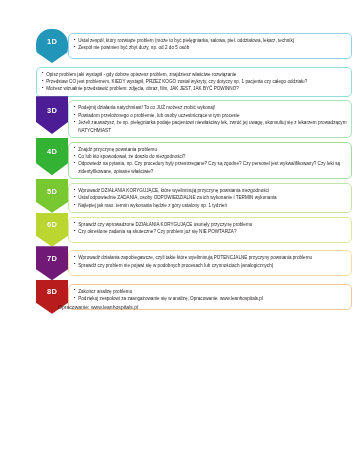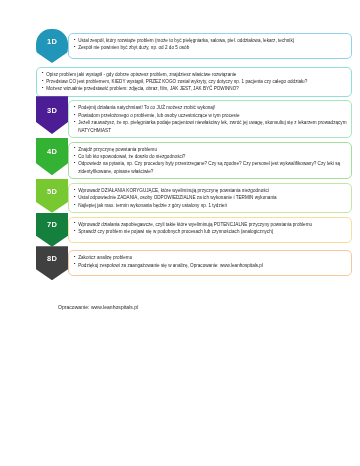--- a/index.html
+++ b/index.html
@@ -167,34 +167,47 @@
         <div class="box" style="border-color: rgb(196, 230, 160);">
           <ul class="bullets">
             <li>Wprowadź DZIAŁANIA KORYGUJĄCE, które wyeliminują przyczynę powstania niezgodności</li>
             <li>Ustal odpowiednie ZADANIA, osoby ODPOWIEDZIALNE za ich wykonanie i TERMIN wykonania</li>
             <li>Najlepiej jak max. termin wykonania będzie z góry ustalony np. 1 tydzień</li>
           </ul>
         </div>
       </div>
       <div class="row">
         <div class="arrow-wrap">
-          <div class="arrow" style="background: #15803d;">
+          <div class="arrow" style="background: rgb(188, 214, 49);">
+            <span class="arrow-label">6D</span>
+          </div>
+        </div>
+        <div class="box" style="border-color: rgb(220, 234, 156);">
+          <ul class="bullets">
+            <li>Sprawdź czy wprowadzone DZIAŁANIA KORYGUJĄCE usunęły przyczynę problemu</li>
+            <li>Czy określone zadania  są skuteczne? Czy problem już się NIE POWTARZA?</li>
+          </ul>
+        </div>
+      </div>
+      <div class="row">
+        <div class="arrow-wrap">
+          <div class="arrow" style="background: #701a75;">
             <span class="arrow-label">7D</span>
           </div>
         </div>
         <div class="box" style="border-color: rgb(245, 223, 154);">
           <ul class="bullets">
             <li>Wprowadź działania zapobiegawcze, czyli takie które wyeliminują POTENCJALNE przyczyny powstania problemu</li>
             <li>Sprawdź czy problem nie pojawi się w podobnych procesach lub czynnościach (analogicznych)</li>
           </ul>
         </div>
       </div>
       <div class="row">
         <div class="arrow-wrap">
-          <div class="arrow" style="background: #404040;">
+          <div class="arrow" style="background: #b91c1c;">
             <span class="arrow-label">8D</span>
           </div>
         </div>
         <div class="box" style="border-color: rgb(247, 199, 154);">
           <ul class="bullets">
             <li>Zakończ analizę problemu</li>
             <li>Podziękuj zespołowi za zaangażowanie się w analizę, Opracowanie: www.leanhospitals.pl</li>
           </ul>
         </div>
       </div>

